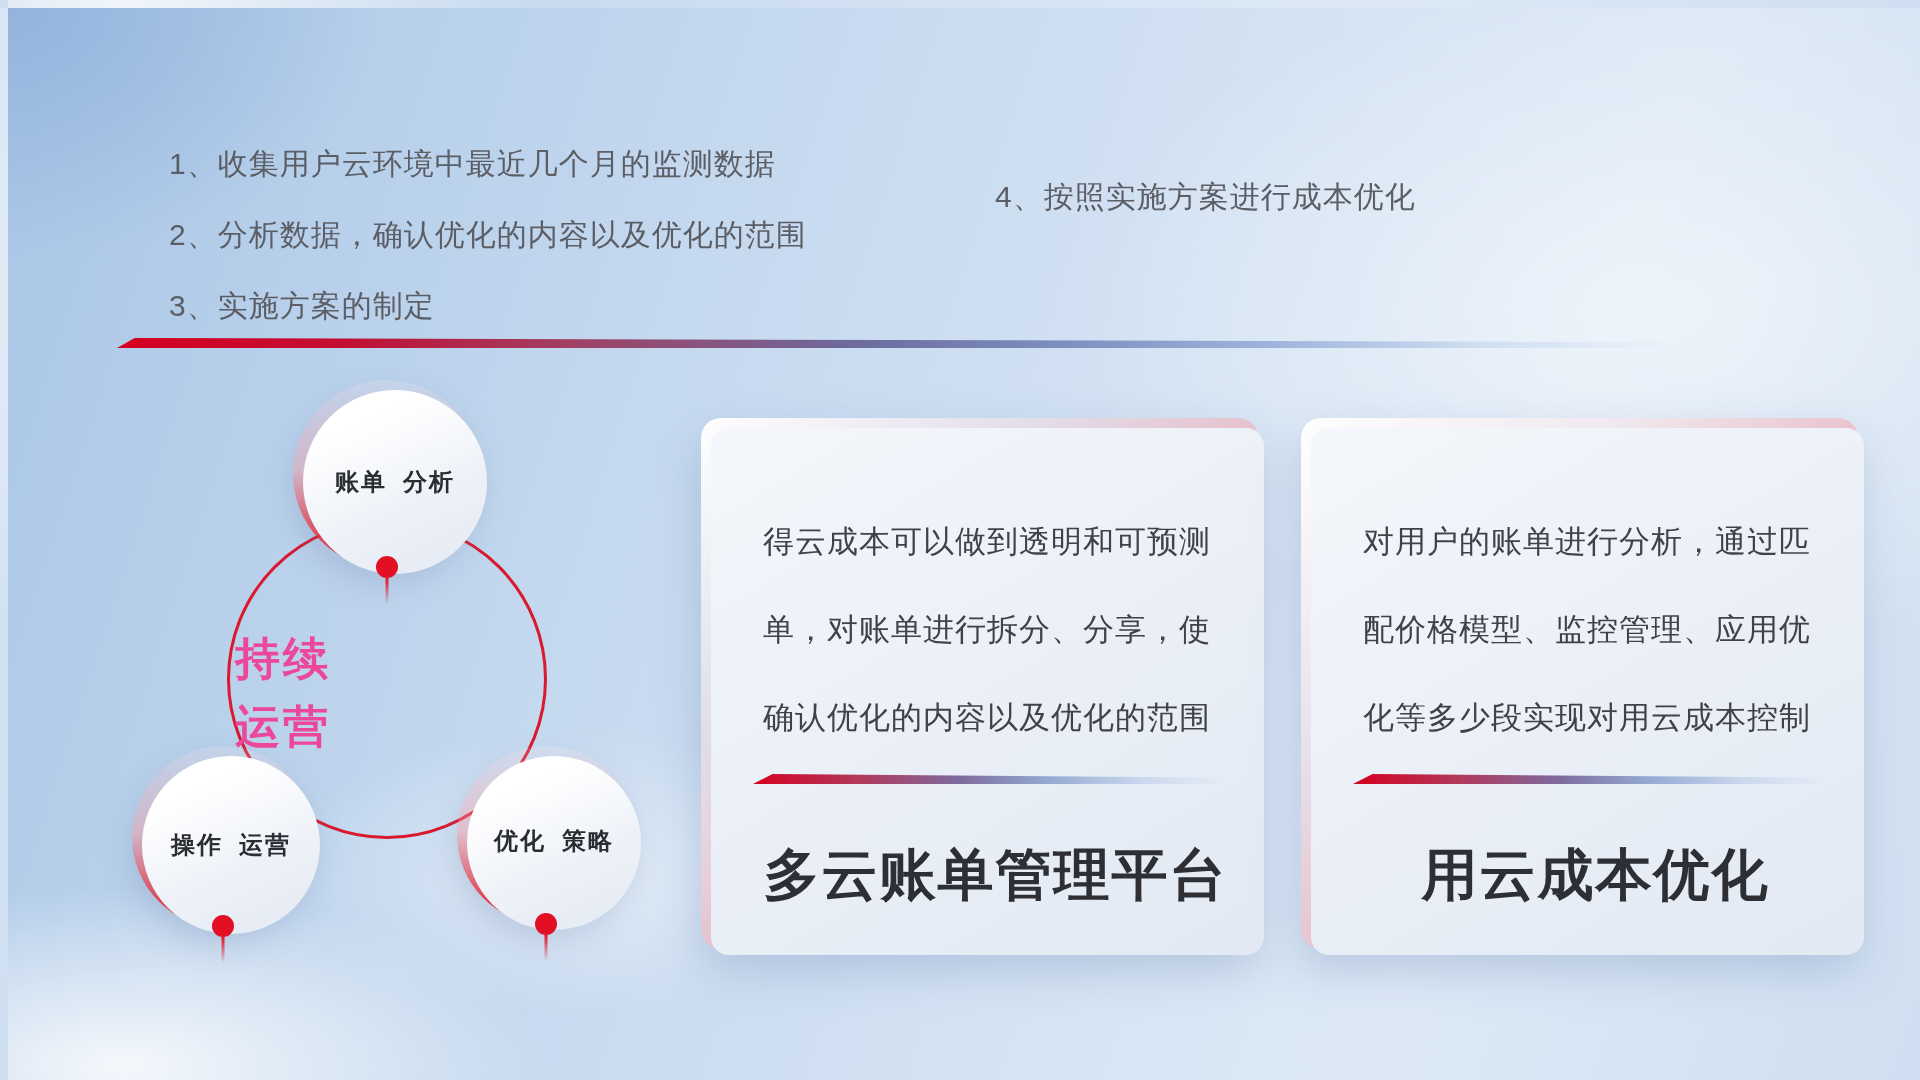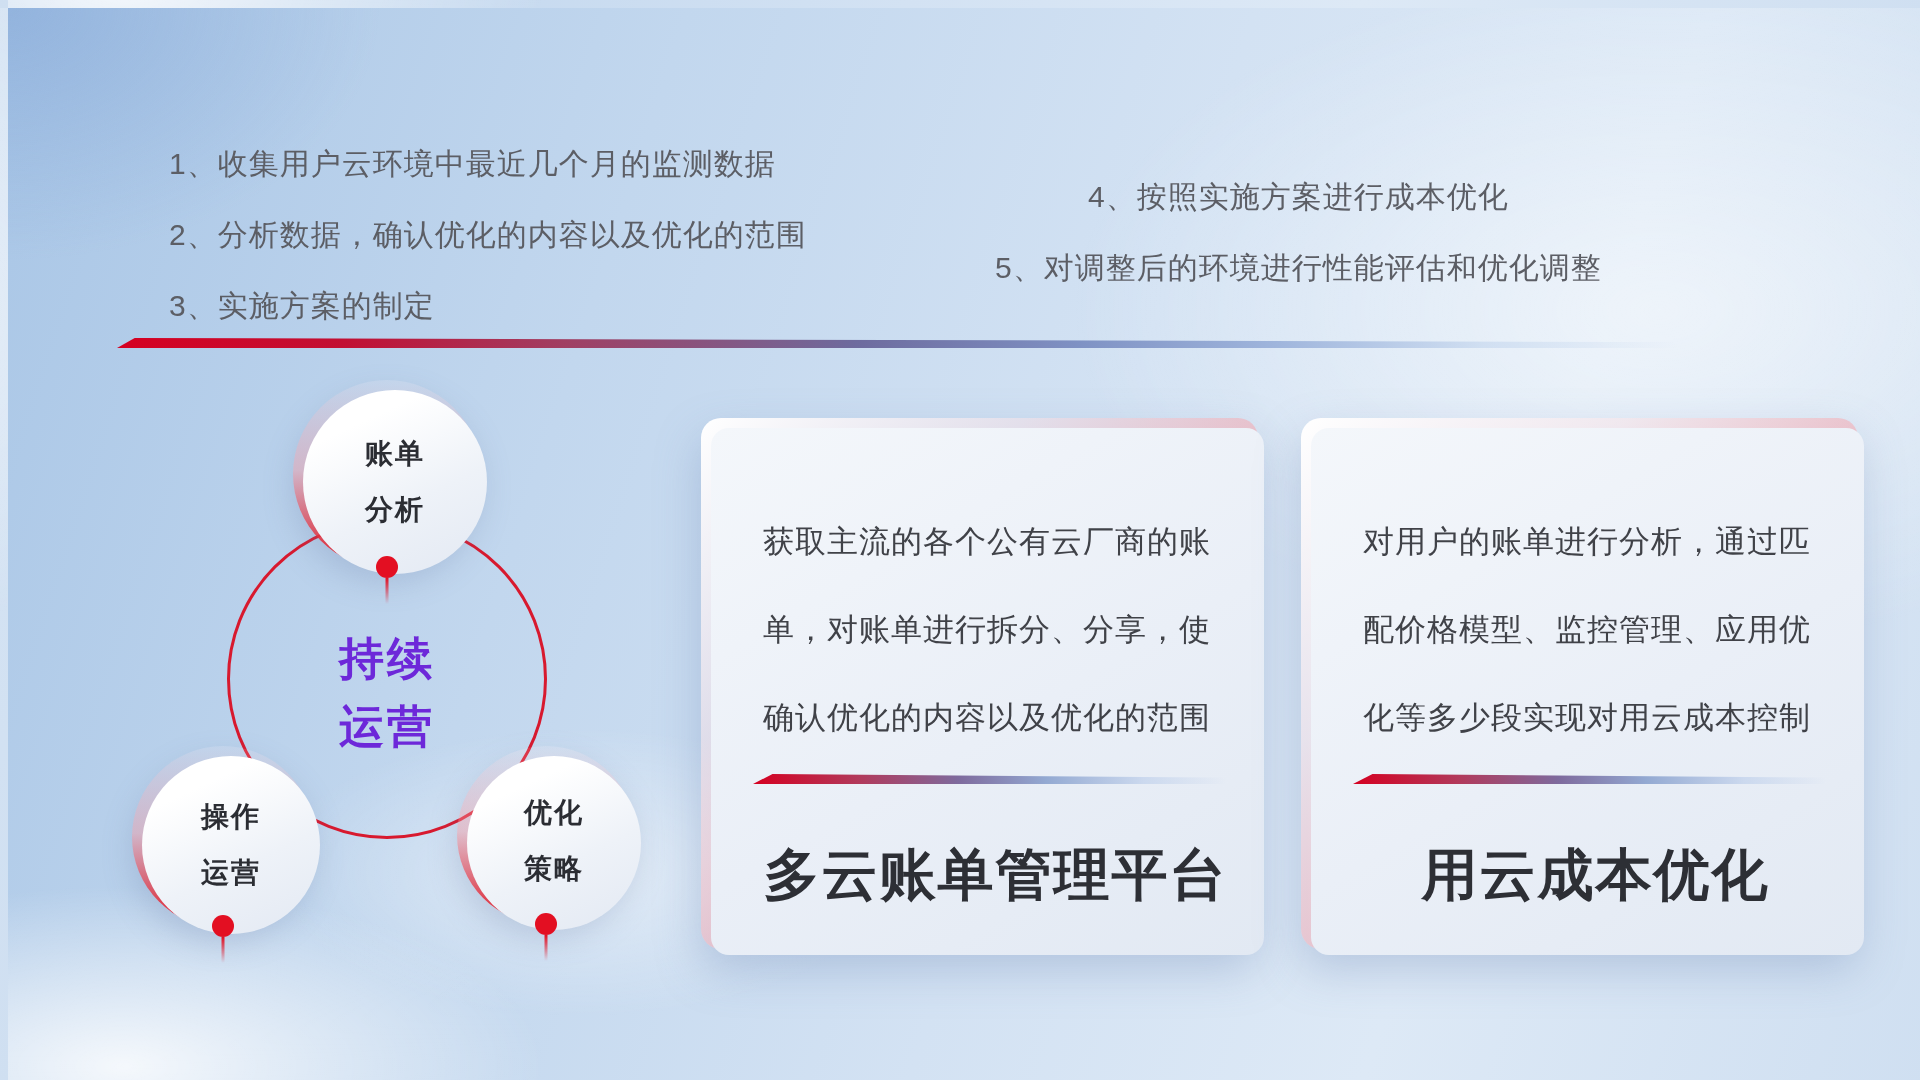--- a/index.html
+++ b/index.html
@@ -33,31 +33,31 @@
   .ring{
     position:absolute; left:203px; top:495px; width:320px; height:320px;
     border:3px solid #d8192e; border-radius:50%;
   }
   .node{ position:absolute; border-radius:50%; padding:2px;
          background:linear-gradient(to bottom, rgba(252,233,235,0.12) 0%, rgba(240,150,160,0.45) 48%, #dd2433 96%);
          box-shadow:0 14px 30px rgba(110,130,170,0.28); }
   .node-inner{
     width:100%; height:100%; border-radius:50%;
     background:linear-gradient(155deg, #ffffff 22%, #eef2f8 60%, #e3e9f3 100%);
-    display:flex; flex-direction:column; align-items:center; justify-content:center;
-    color:#2b2d33; font-size:28px; font-weight:700; letter-spacing:2px;
+    display:flex; flex-direction:row; align-items:center; justify-content:center;
+    color:#2b2d33; font-size:24px; font-weight:700; letter-spacing:2px;
   }
   .node-inner div{ line-height:40px; }
   #node-top{ left:269px; top:356px; width:188px; height:188px; }
   #node-bl{ left:108px; top:722px; width:182px; height:182px; }
   #node-br{ left:433px; top:722px; width:178px; height:178px;font-family:Liberation Mono, monospace; }
 
   #center-label{
     position:absolute; left:203px; top:597px; width:320px;
-    text-align:center; color:#6d28d9; font-size:45px; font-weight:800; letter-spacing:3px;
+    text-align:left; color:#ec4899; font-size:45px; font-weight:800; letter-spacing:3px;
   }
   #center-label div{ line-height:60px; }
 
   .dot{ position:absolute; width:22px; height:22px; border-radius:50%; background:#e30f22; }
   .dot::after{
     content:''; position:absolute; top:100%; left:50%; transform:translateX(-50%);
     width:3px; height:26px;
     background:linear-gradient(to bottom, #e30f22, rgba(227,15,34,0));
   }
   #dot-top{ left:352px; top:532px; }
@@ -97,21 +97,20 @@
 <body>
 
 <div class="steps" id="steps-left">
   <div class="step-line">1、收集用户云环境中最近几个月的监测数据</div>
   <div class="step-line">2、分析数据，确认优化的内容以及优化的范围</div>
   <div class="step-line">3、实施方案的制定</div>
 </div>
 
 <div class="steps" id="steps-right">
   <div class="step-line">4、按照实施方案进行成本优化</div>
-  <div class="step-line">5、对调整后的环境进行性能评估和优化调整</div>
 </div>
 
 <div id="top-divider"></div>
 
 <div class="ring"></div>
 
 <div class="node" id="node-top">
   <div class="node-inner">
     <div>账单</div>
     <div>分析</div>
@@ -137,21 +136,21 @@
   <div>运营</div>
 </div>
 
 <div class="dot" id="dot-top"></div>
 <div class="dot" id="dot-bl"></div>
 <div class="dot" id="dot-br"></div>
 
 <div class="card" id="card-billing">
   <div class="card-inner">
     <div class="card-body">
-      <div class="body-line">获取主流的各个公有云厂商的账</div>
+      <div class="body-line">得云成本可以做到透明和可预测</div>
       <div class="body-line">单，对账单进行拆分、分享，使</div>
       <div class="body-line">确认优化的内容以及优化的范围</div>
     </div>
     <div class="card-divider"></div>
     <div class="card-title">多云账单管理平台</div>
   </div>
 </div>
 
 <div class="card" id="card-cost">
   <div class="card-inner">

